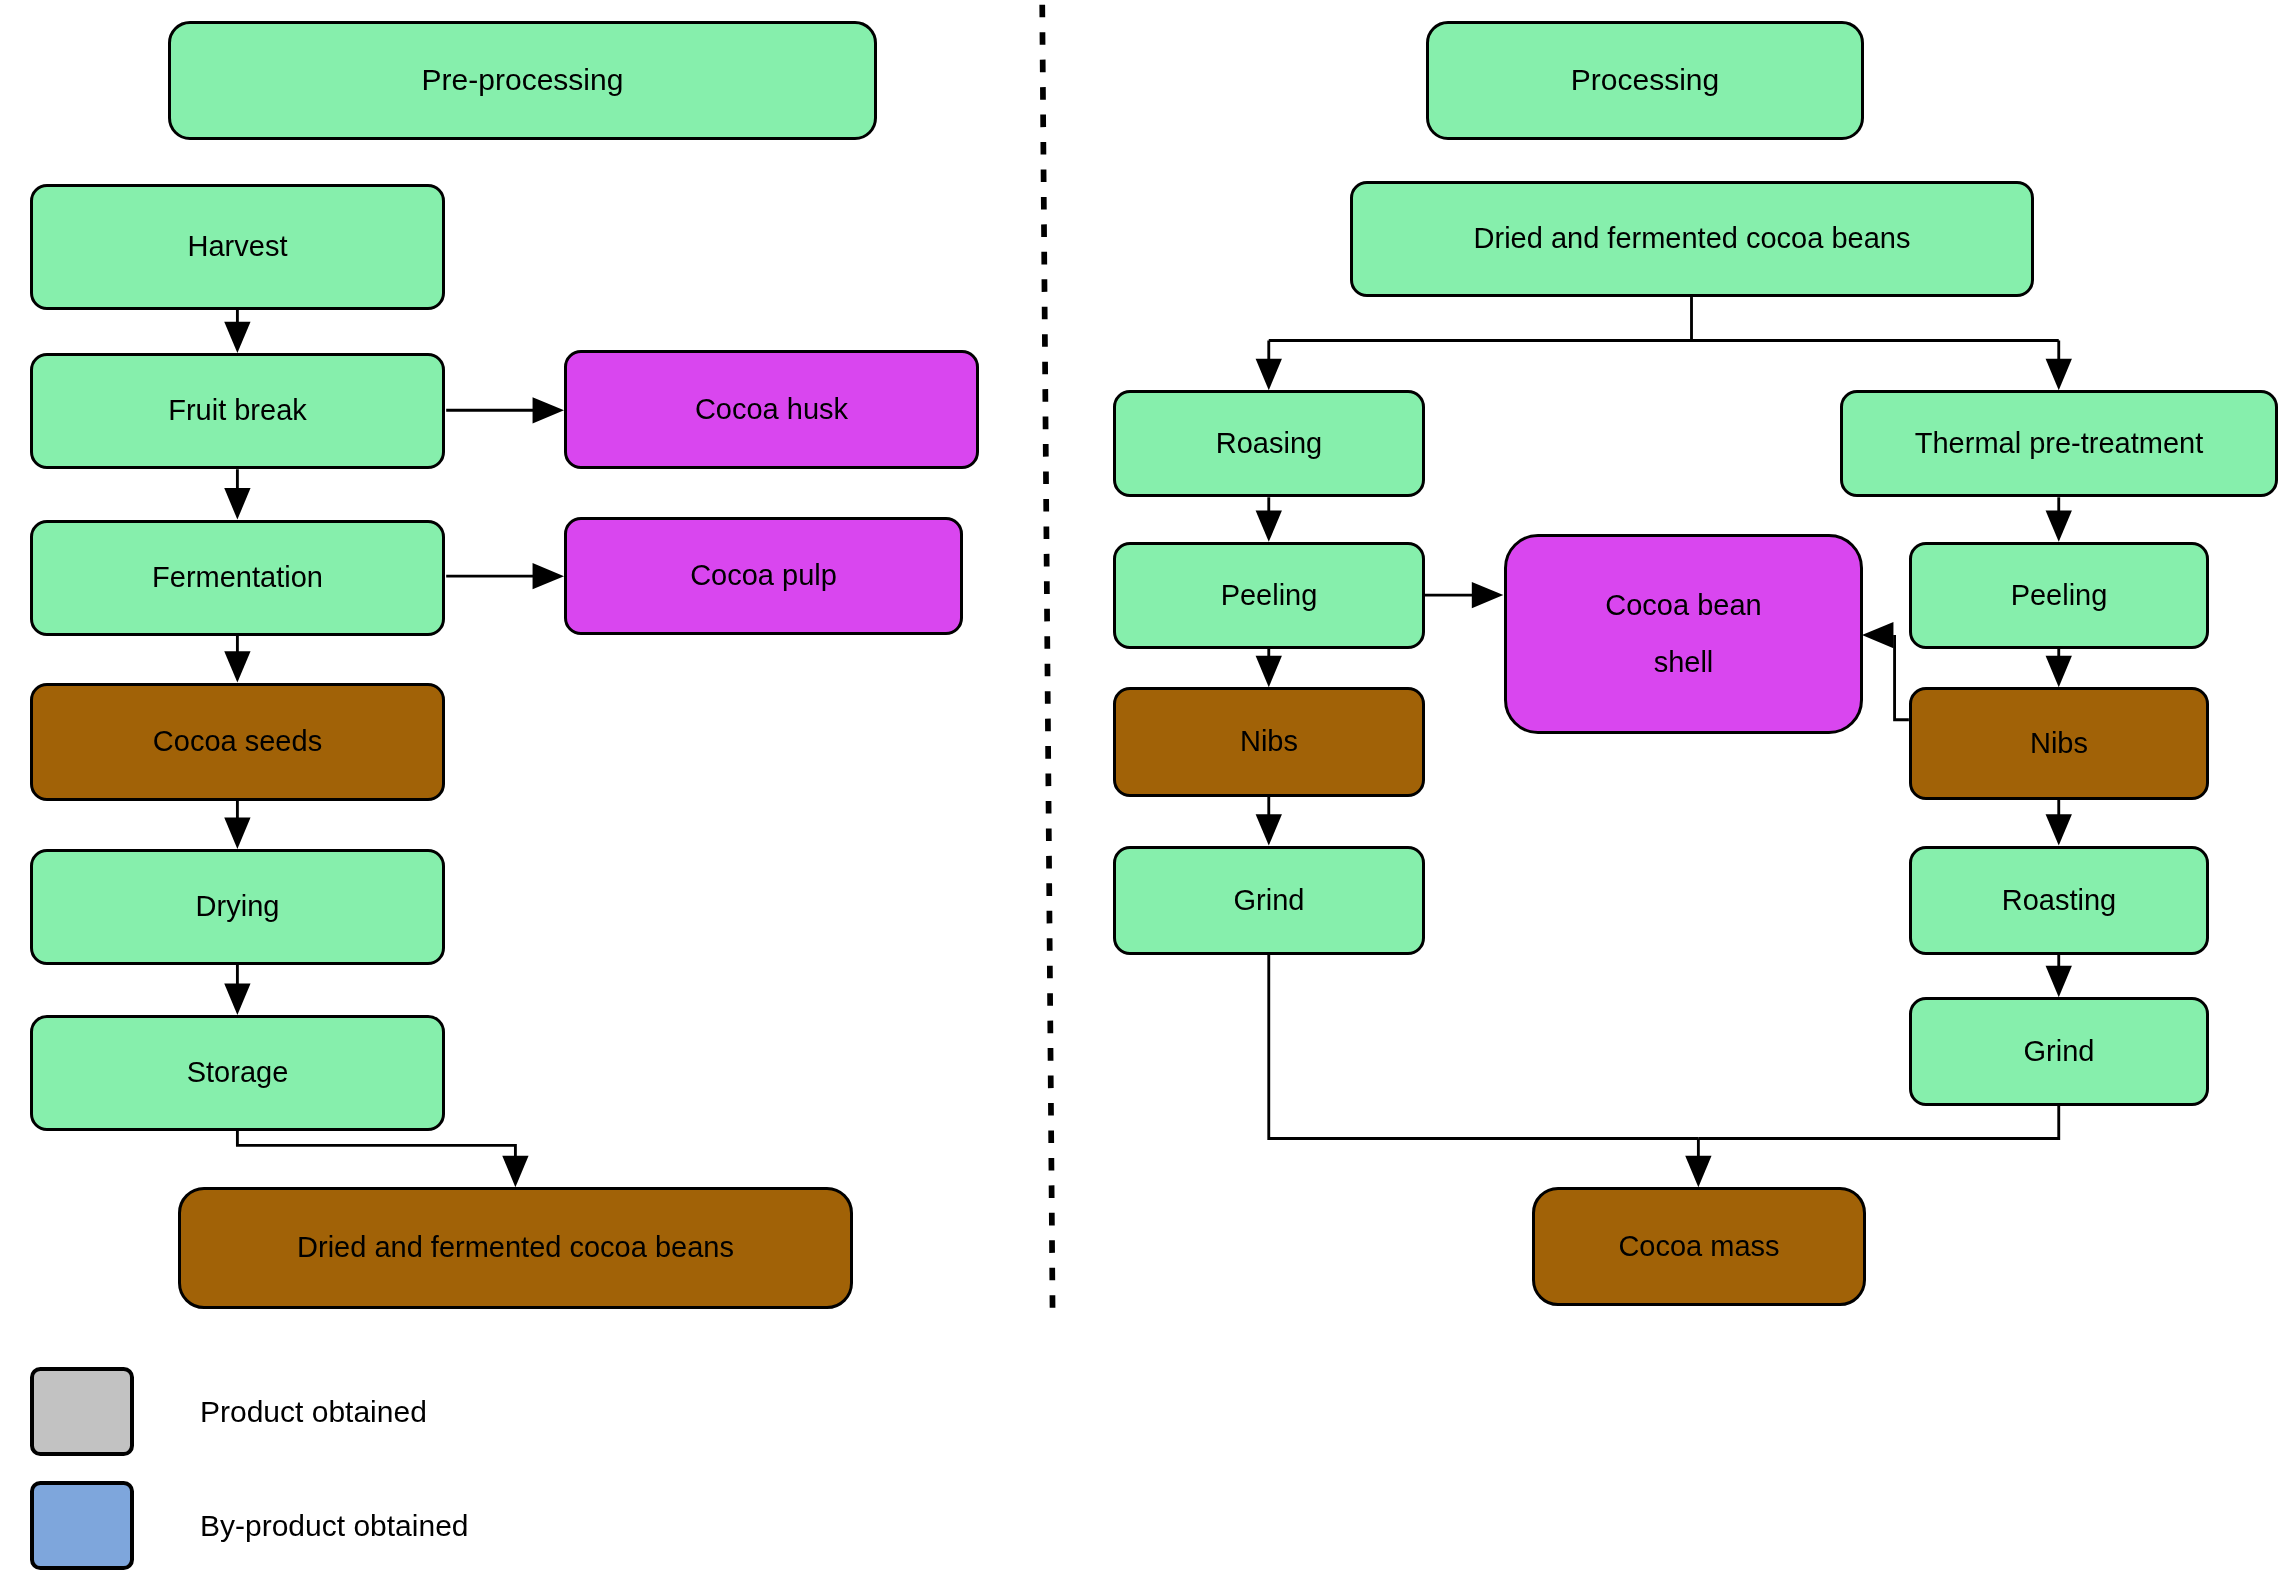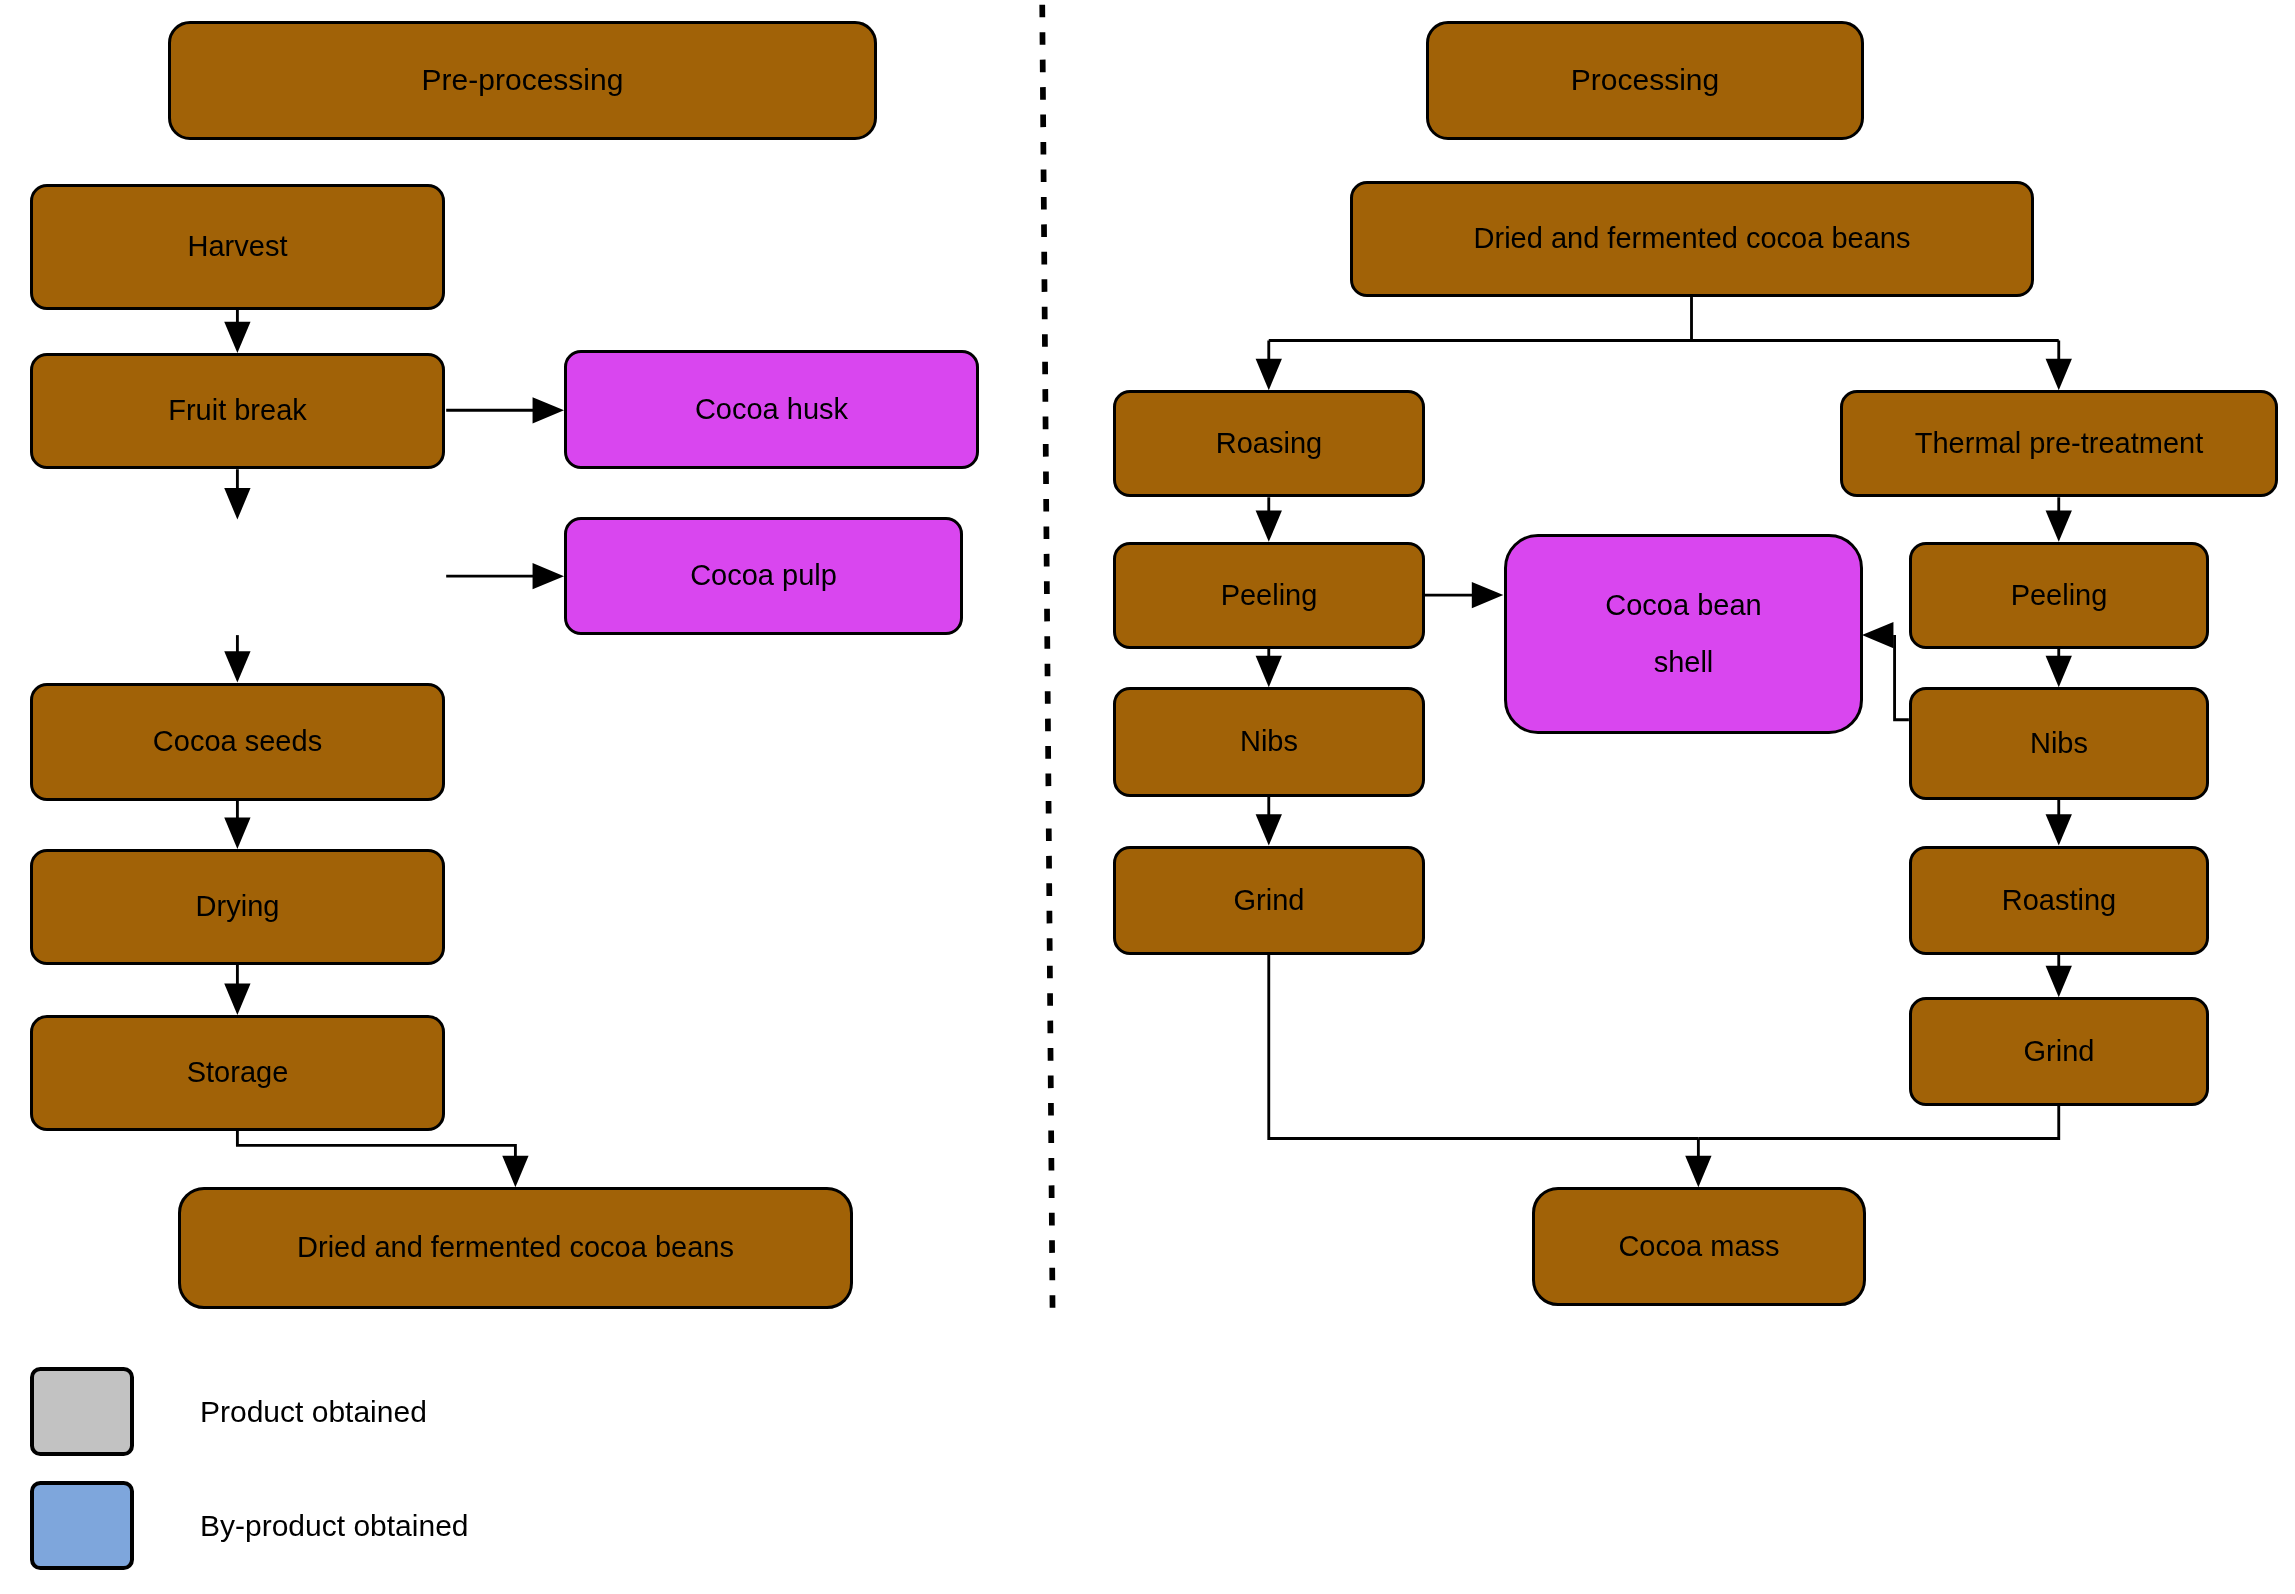--- a/index.html
+++ b/index.html
@@ -1,19 +1,19 @@
 <!DOCTYPE html>
 <html style="font-size:9.2px"><head>
 <meta charset="utf-8">
 <style>
   html,body{margin:0;padding:0;background:#ffffff;}
   #canvas{position:relative;width:2295px;height:1594px;background:#ffffff;overflow:hidden;
           font-family:"Liberation Sans", sans-serif;color:#000;}
   .node{position:absolute;box-sizing:border-box;border:3.4px solid #000;border-radius:17px;
-        background:#a16207;display:flex;flex-direction:column;align-items:center;justify-content:center;
+        background:#86efac;display:flex;flex-direction:column;align-items:center;justify-content:center;
         text-align:center;font-size:29px;line-height:1.15;padding:0 11.4px;}
   .node.gray{background:#a16207;}
   .node.blue{background:#d946ef;}
   .title-box{border-radius:22px;font-size:30px;}
   #connector-layer{position:absolute;left:0;top:0;width:2295px;height:1594px;}
   .shaft{stroke:#000;stroke-width:5;fill:none;}
   .head{fill:#000;stroke:none;}
   .divider{stroke:#000;stroke-width:10;stroke-dasharray:22 26;fill:none;}
   
   #n-pre-title{left:168px;top:20.6px;width:709px;height:119px;}
@@ -143,20 +143,21 @@
       <polyline class="shaft" points="3599,1933 3599,1990 2969,1990"></polyline>
       <line class="shaft" x1="2969" y1="1990" x2="2969" y2="2024"></line>
       <polygon class="head" points="2946,2020 2992,2020 2969,2075"></polygon>
     </g>
   </svg>
 
   <div class="node title-box" id="n-pre-title">Pre-processing</div>
   <div class="node" id="n-harvest">Harvest</div>
   <div class="node" id="n-fruit-break">Fruit break</div>
   <div class="node blue" id="n-cocoa-husk">Cocoa husk</div>
+  <div class="node" id="n-fermentation">Fermentation</div>
   <div class="node blue" id="n-cocoa-pulp">Cocoa pulp</div>
   <div class="node gray" id="n-cocoa-seeds">Cocoa seeds</div>
   <div class="node" id="n-storage">Storage</div>
   <div class="node" id="n-drying">Drying</div>
   <div class="node gray" id="n-dried-left">Dried and fermented cocoa beans</div>
 
   <div class="node title-box" id="n-proc-title">Processing</div>
   <div class="node" id="n-dried-right">Dried and fermented cocoa beans</div>
   <div class="node" id="n-roasing">Roasing</div>
   <div class="node" id="n-thermal">Thermal pre-treatment</div>

